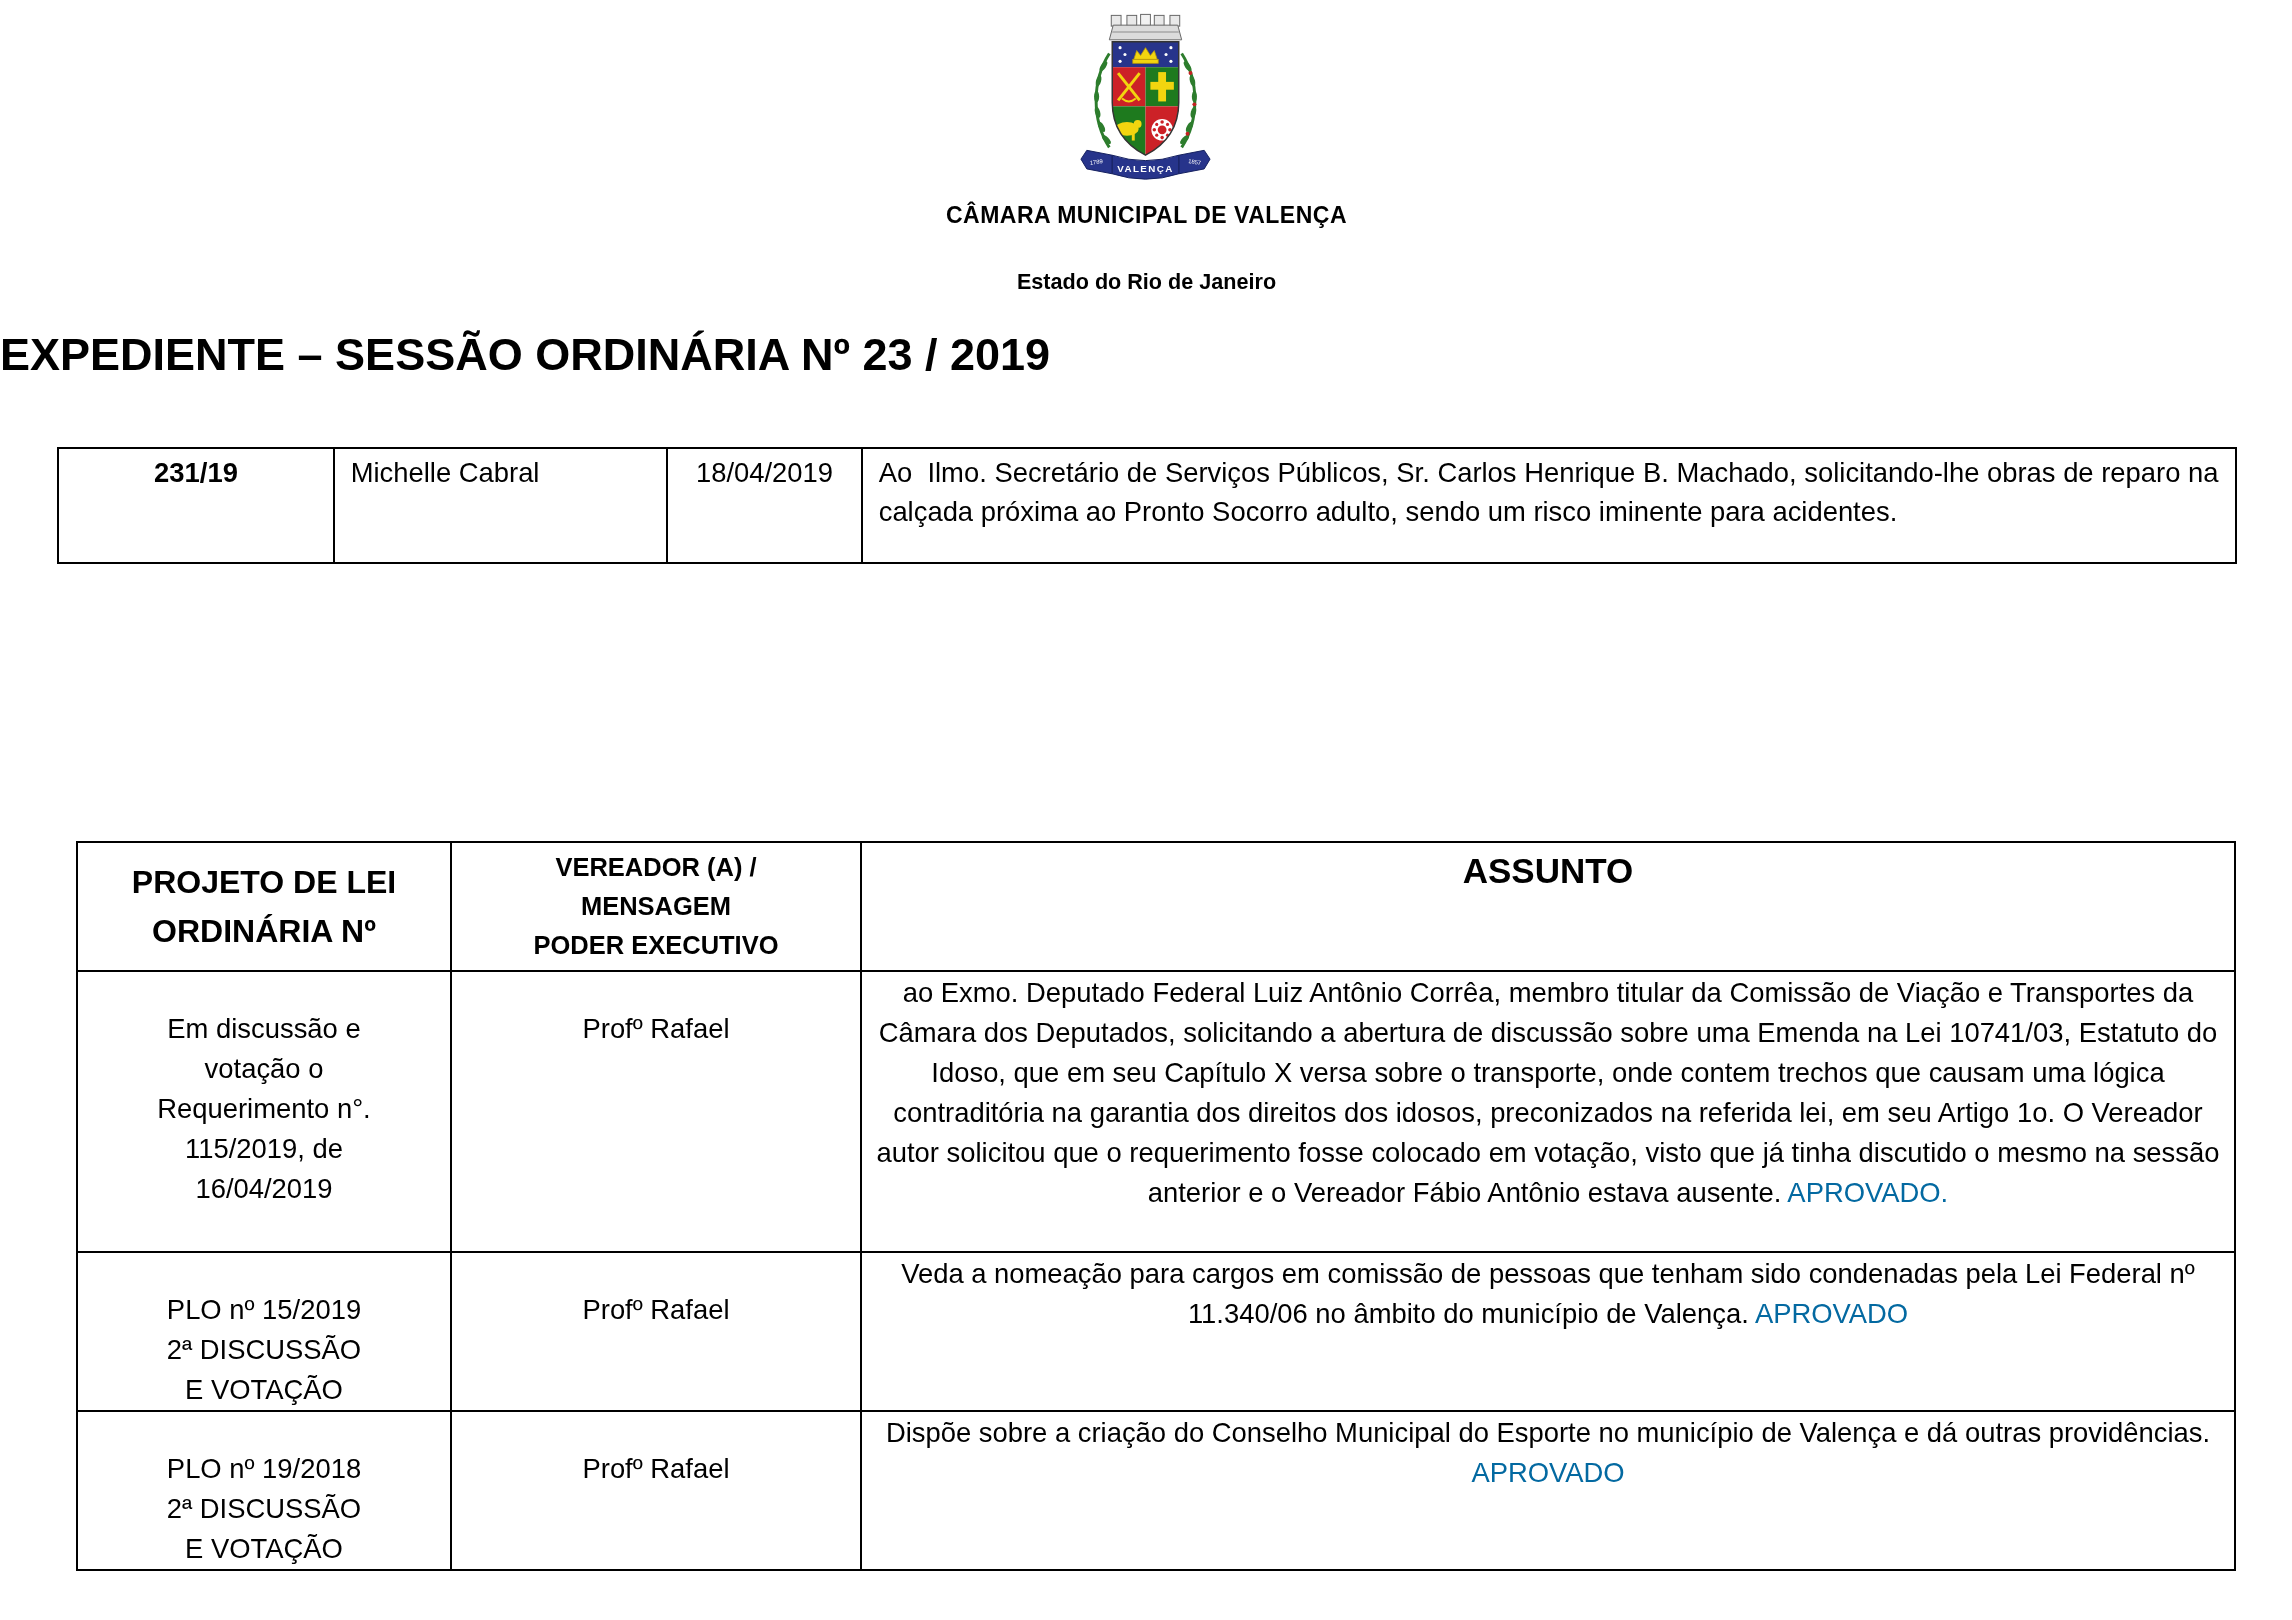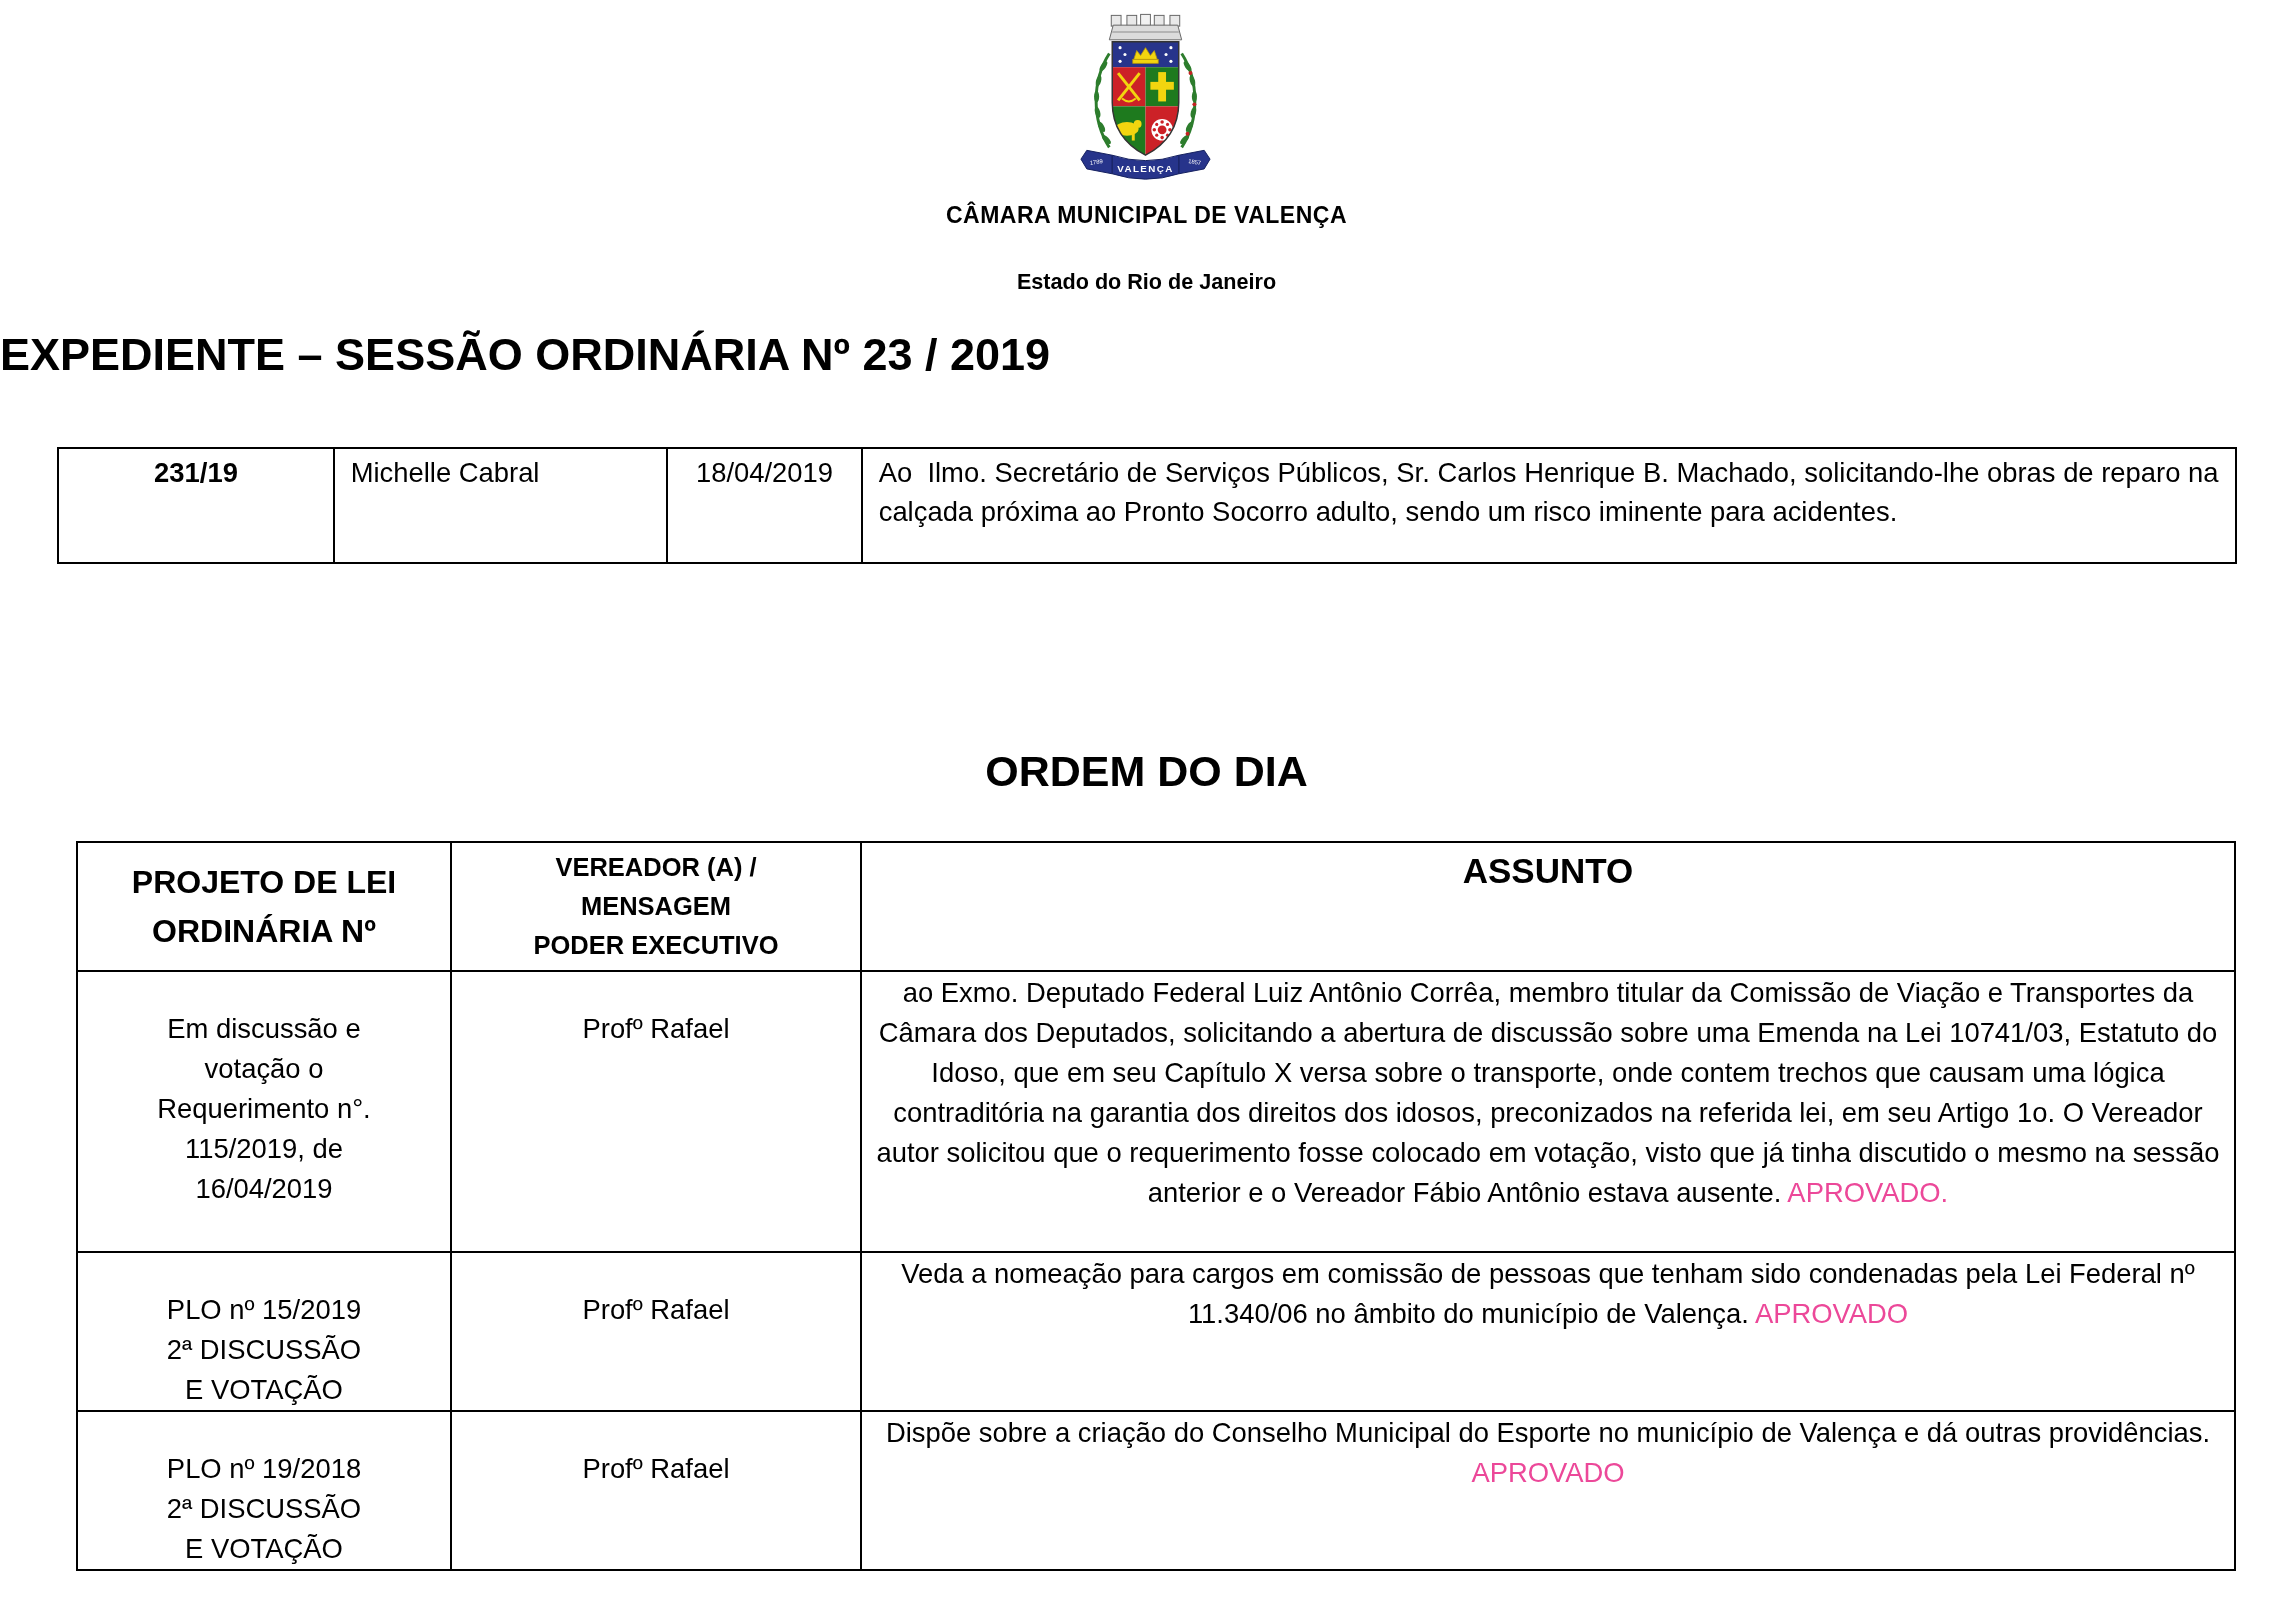--- a/index.html
+++ b/index.html
@@ -34,21 +34,21 @@
   .t2 { position:absolute; left:76px; top:841px; width:2160px; }
   .t2 th { text-align:center; vertical-align:middle; }
   .t2 .h-proj { font-size:32px; line-height:49px; white-space:pre-line; }
   .t2 .h-ver  { font-size:25.5px; line-height:39px; white-space:pre-line; }
   .t2 .h-ass  { font-size:35px; vertical-align:top; padding-top:7.8px; }
   .t2 td { font-size:27.4px; line-height:40px; text-align:center; vertical-align:top; padding:0 7.8px; }
   .cell-proj, .cell-ver { padding-top:37px !important; white-space:pre-line;border-radius:29px; }
   .cell-ass { padding:1px 11.8px !important; }
   .hrow { height:129px; }
   .r1 { height:281px; } .r2 { height:152px; } .r3 { height:152px; } .r4 { height:41px; }
-  .status { color:#ec4899; }
+  .status { color:#0369a1; }
 
   
   .crest text { font-family:"Liberation Sans", sans-serif; }
 </style>
 </head>
 <body>
 
 <div class="page">
 
   <svg class="crest" width="133" height="173" viewBox="0 0 136 176">
@@ -158,21 +158,20 @@
     <tbody>
         <tr>
       <td class="c-num">231/19</td>
       <td class="c-ver">Michelle Cabral</td>
       <td class="c-dat">18/04/2019</td>
       <td class="c-ass">Ao  Ilmo. Secretário de Serviços Públicos, Sr. Carlos Henrique B. Machado, solicitando-lhe obras de reparo na calçada próxima ao Pronto Socorro adulto, sendo um risco iminente para acidentes.</td>
     </tr>
   </tbody>
     </table>
 
-  <h2 class="ordem-title">ORDEM DO DIA</h2>
 
   <table class="t2">
     <colgroup>
       <col style="width:374px">
         <col style="width:410px">
         <col>
     </colgroup>
     <tbody>
         <tr class="hrow">
       <th class="h-proj">PROJETO DE LEI

